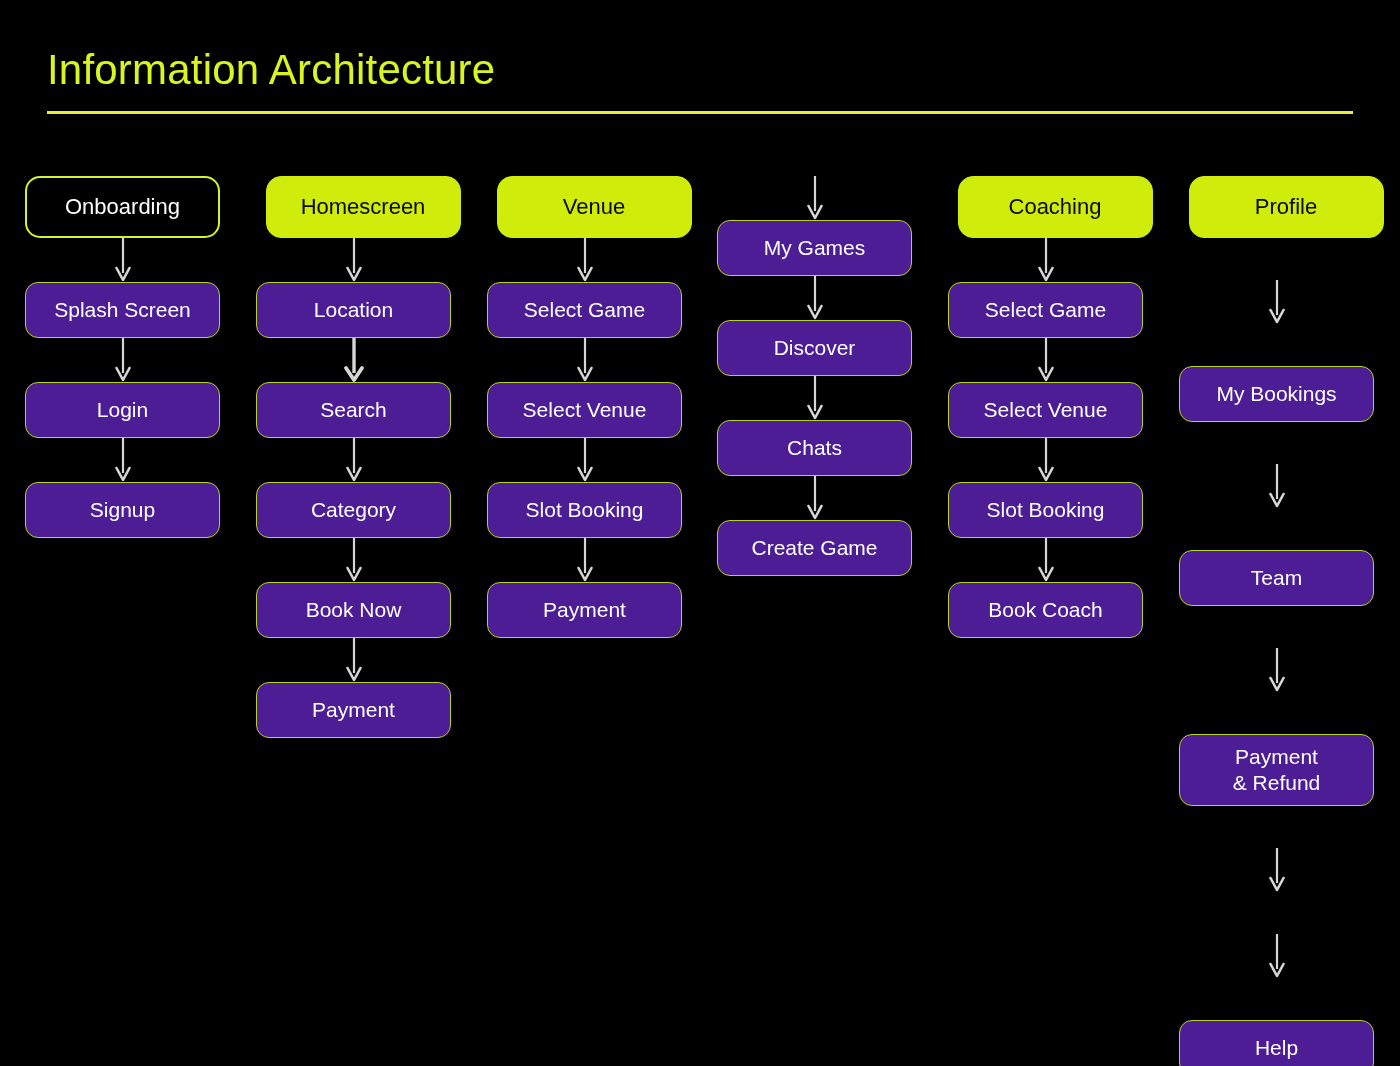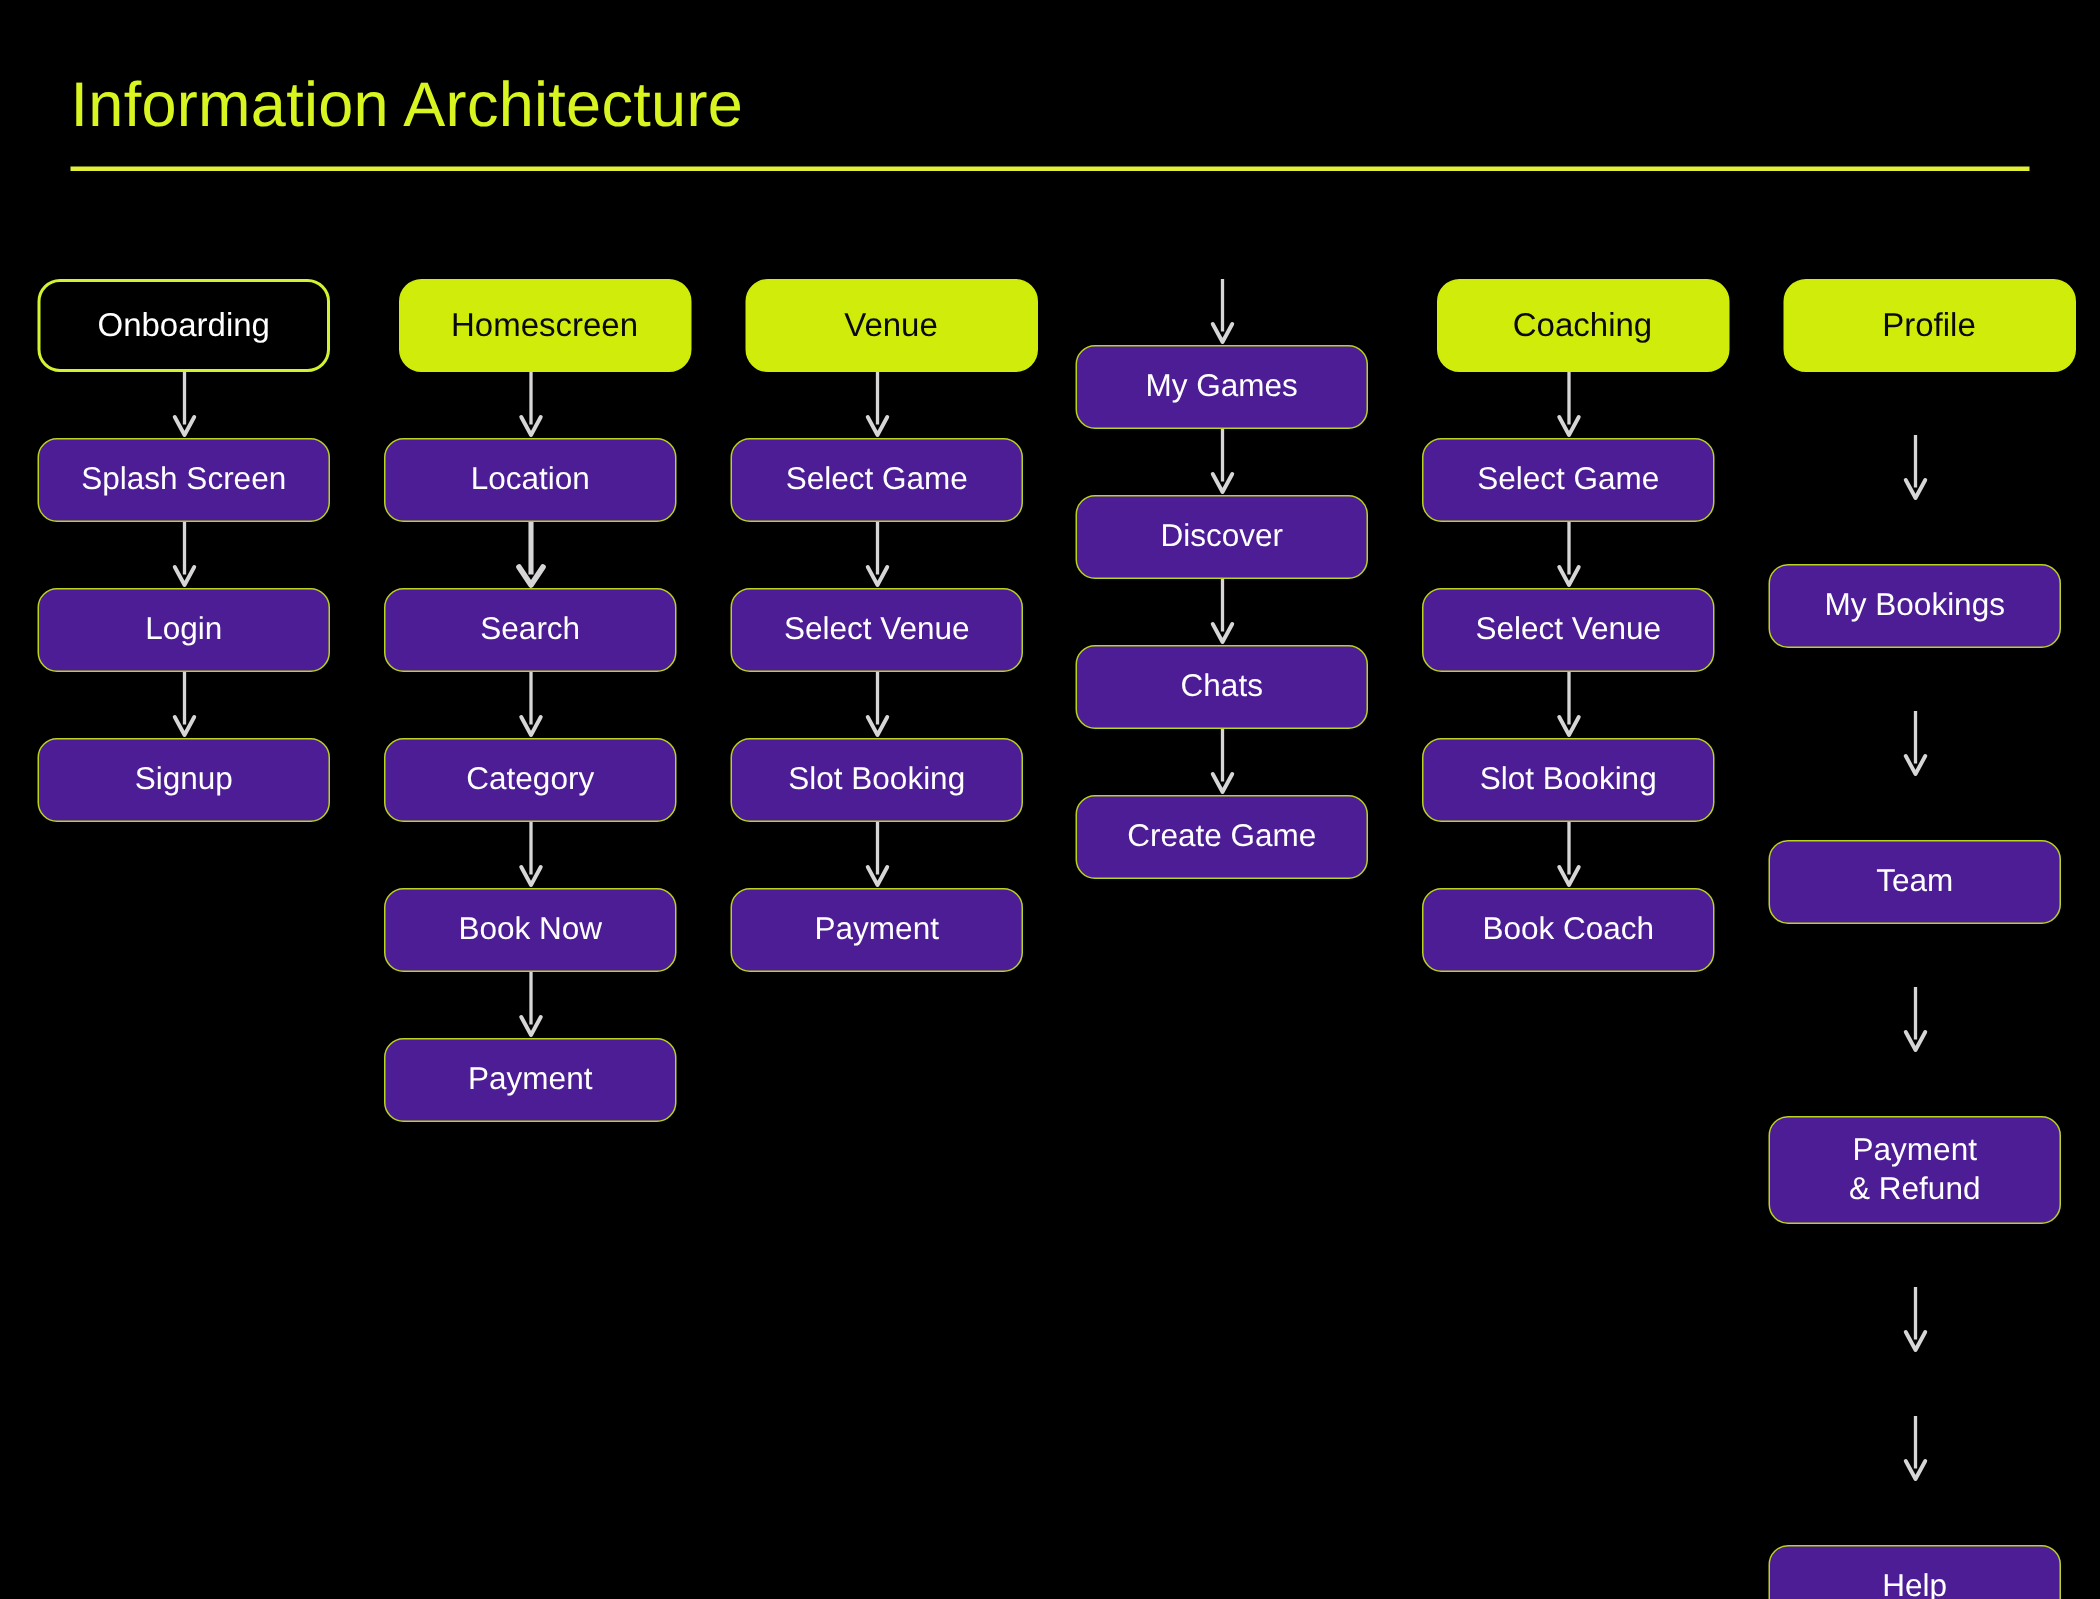--- a/index.html
+++ b/index.html
@@ -33,21 +33,21 @@
     top: 111px;
     width: 1306px;
     height: 3px;
     background: #e2ef36;
   }
 
   
   #diagram {
     position: absolute;
     left: 0;
-    top: 186px;
+    top: 176px;
     width: 1400px;
     height: 860px;
   }
   .column {
     position: absolute;
     top: 0;
     width: 195px;
     display: flex;
     flex-direction: column;
     align-items: center;

